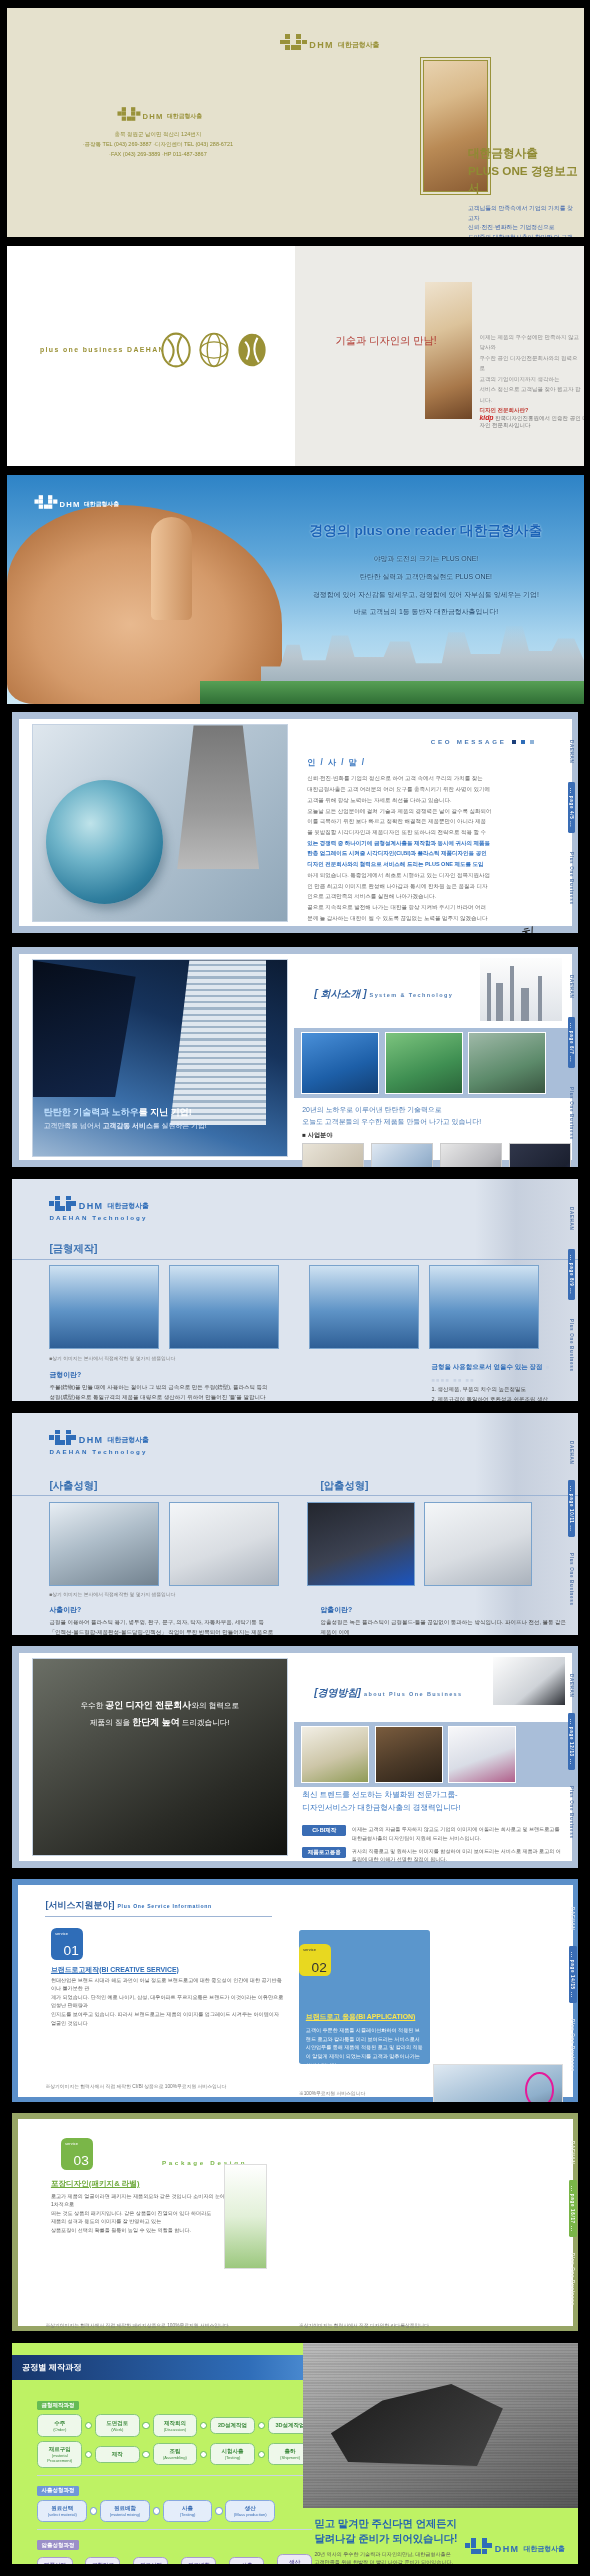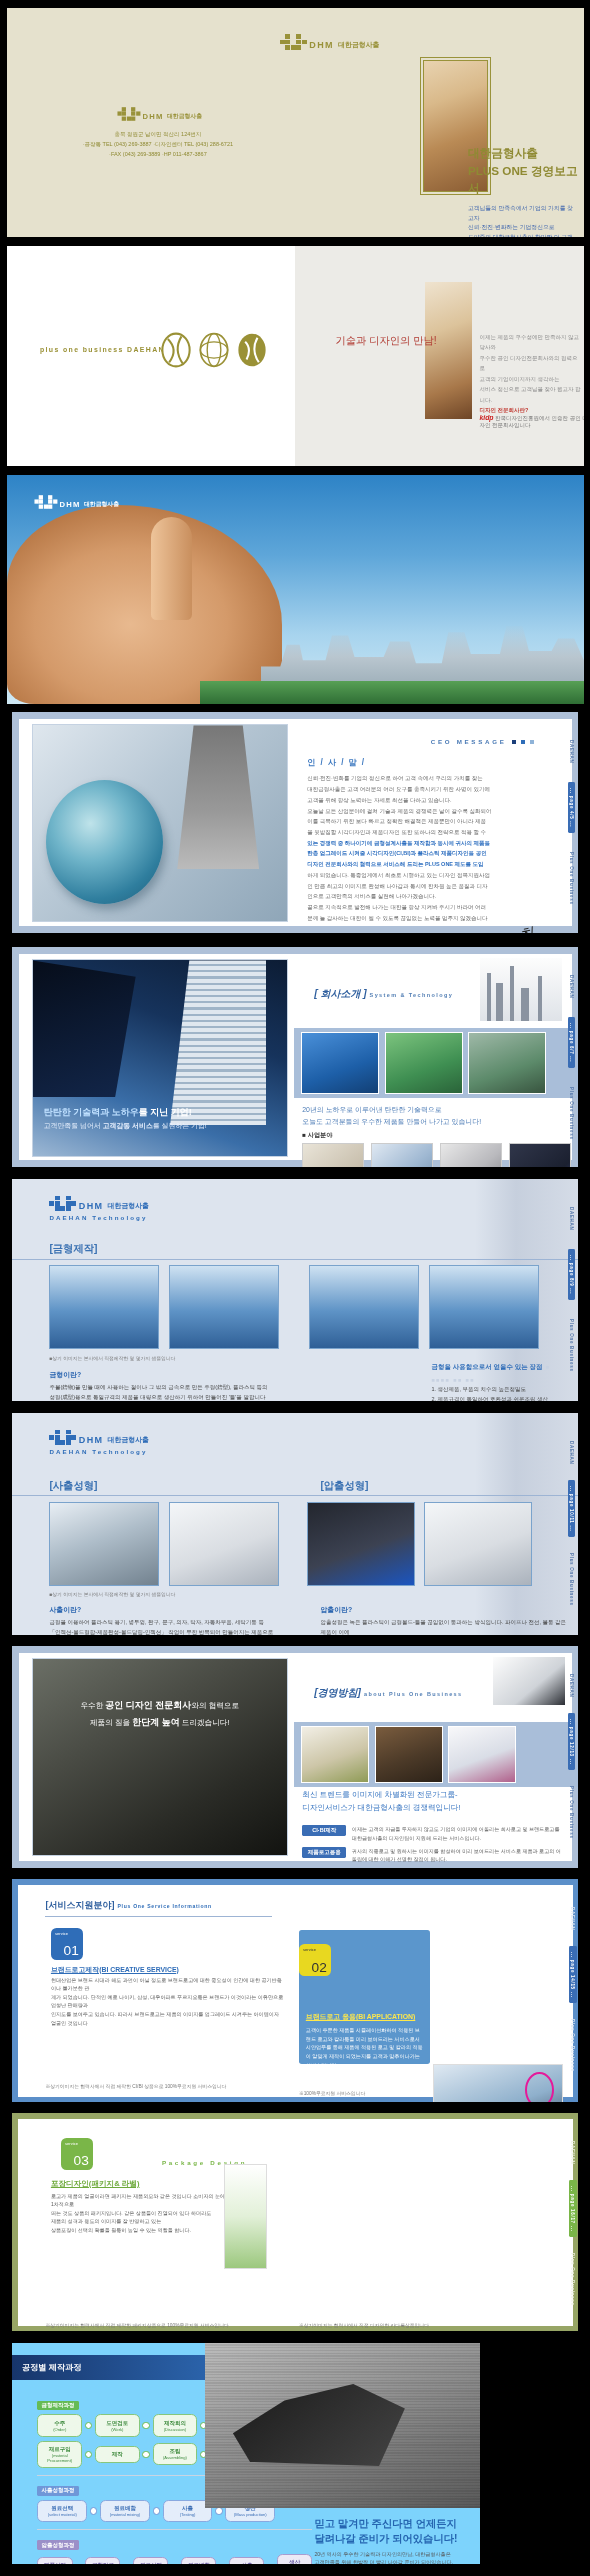--- a/index.html
+++ b/index.html
@@ -140,21 +140,21 @@
   .photo9{border:0.7px solid #ddd;position:relative;}
   .cap-photo{background:linear-gradient(160deg,#dfe9f2 0%,#8fb0cc 40%,#17233a 80%);}
   .ring{position:absolute;border:2.1px solid #e5199a;border-radius:50%;}
   
   .p10{top:2113px;left:12.4px;width:566px;height:218px;background:#97a565;}
   .p10 .page-in{inset:5.5px;}
   .s3-title{color:#6faa3c;font-size:7.6px;font-weight:bold;text-decoration:underline;}
   .pkg-en{color:#7ab648;font-size:6.2px;letter-spacing:2.7px;font-weight:bold;}
   .greenbox-photo{background:linear-gradient(180deg,#fff 0%,#e2f0d8 50%,#9cc87e 100%);}
   
-  .p11{top:2343px;left:12.4px;width:468px;height:221px;background:#7dd3fc;}
+  .p11{top:2343px;left:12.4px;width:566px;height:221px;background:#bef264;}
   .proc-head{background:linear-gradient(90deg,#17356b 0%,#2f6db8 80%,#4a8ad0 100%);color:#fff;font-size:8.2px;font-weight:bold;padding:6.9px 9.6px;width:275px;}
   .sec-label{display:inline-block;color:#fff;font-size:5.5px;font-weight:bold;padding:1.4px 4.1px;border-radius:1.4px;}
   .sec-label.g{background:#66bb55;}
   .sec-label.b{background:#6f97d8;}
   .sec-label.v{background:#9b8fc8;}
   .flow{display:flex;align-items:center;gap:2.7px;margin-top:4.1px;}
   .step{border-radius:5.5px;text-align:center;padding:4.1px 1.4px;width:45px;}
   .step .ko{font-size:5.5px;font-weight:bold;}
   .step .en{font-size:4.1px;}
   .step.g{background:#eef8ea;border:0.7px solid #86c77c;color:#3e8a3e;}
@@ -294,20 +294,28 @@
         <i></i>
         <i class="b"></i>
         <i></i>
         <i></i>
         <i></i>
         <i class="b"></i>
       </span>
     <span class="word">DHM</span>
     <span class="kname">대한금형사출</span>
   </div>
+  <div class="abs" style="left:275px;top:47px;width:288px;text-align:center;">
+    <div class="vision-head">경영의 plus one reader 대한금형사출</div>
+    <div style="height:9.6px;"></div>
+    <div class="vision-line">야망과 도전의 크기는 PLUS ONE!</div>
+    <div class="vision-line">탄탄한 실력과 고객만족실현도 PLUS ONE!</div>
+    <div class="vision-line">경쟁함에 있어 자신감을 앞세우고, 경영함에 있어 자부심을 앞세우는 기업!</div>
+    <div class="vision-line">바로 고객님의 1등 동반자 대한금형사출입니다!</div>
+  </div>
 </section>
 
 <section class="panel framed p4">
   <div class="page-in">
     <div class="ceo-photo">
       <div class="globe-ball"></div>
       <div class="suit"></div>
     </div>
     <div class="abs" style="left:288px;top:15px;width:227px;">
       <div style="text-align:right;">
@@ -526,21 +534,21 @@
       <span class="co-head">[경영방침]</span>
       <span class="co-head-en">about Plus One Business</span>
     </div>
     <div class="organizer"></div>
     <div class="abs band band8" style="left:275px;top:69px;width:270px;">
       <div class="ph ph4"></div>
       <div class="ph ph5"></div>
       <div class="ph ph6"></div>
     </div>
     <div class="abs pol-intro" style="left:283px;top:136px;">
-      <div>최신 트렌드를 이미지에 차별화된 전문가그룹-</div>
+      <div>최신 트렌드를 선도하는 차별화된 전문가그룹-</div>
       <div>디자인서비스가 대한금형사출의 경쟁력입니다!</div>
     </div>
     <div class="abs" style="left:283px;top:167px;width:262px;">
       <div class="pol-item">
         <div class="pol-badge">CI·BI제작</div>
         <div class="pol-text">이제는 고객의 자금을 투자하지 않고도 기업의 이미지에 어울리는 회사로고 및 브랜드로고를 대한금형사출의 디자인팀이 지원해 드리는 서비스입니다.</div>
       </div>
       <div class="pol-item">
         <div class="pol-badge">제품로고응용</div>
         <div class="pol-text">귀사의 직종로고 및 원하시는 이미지를 합성하여 미리 보여드리는 서비스로 제품과 로고의 어울림에 대한 이해가 선명한 장점이 됩니다.</div>

